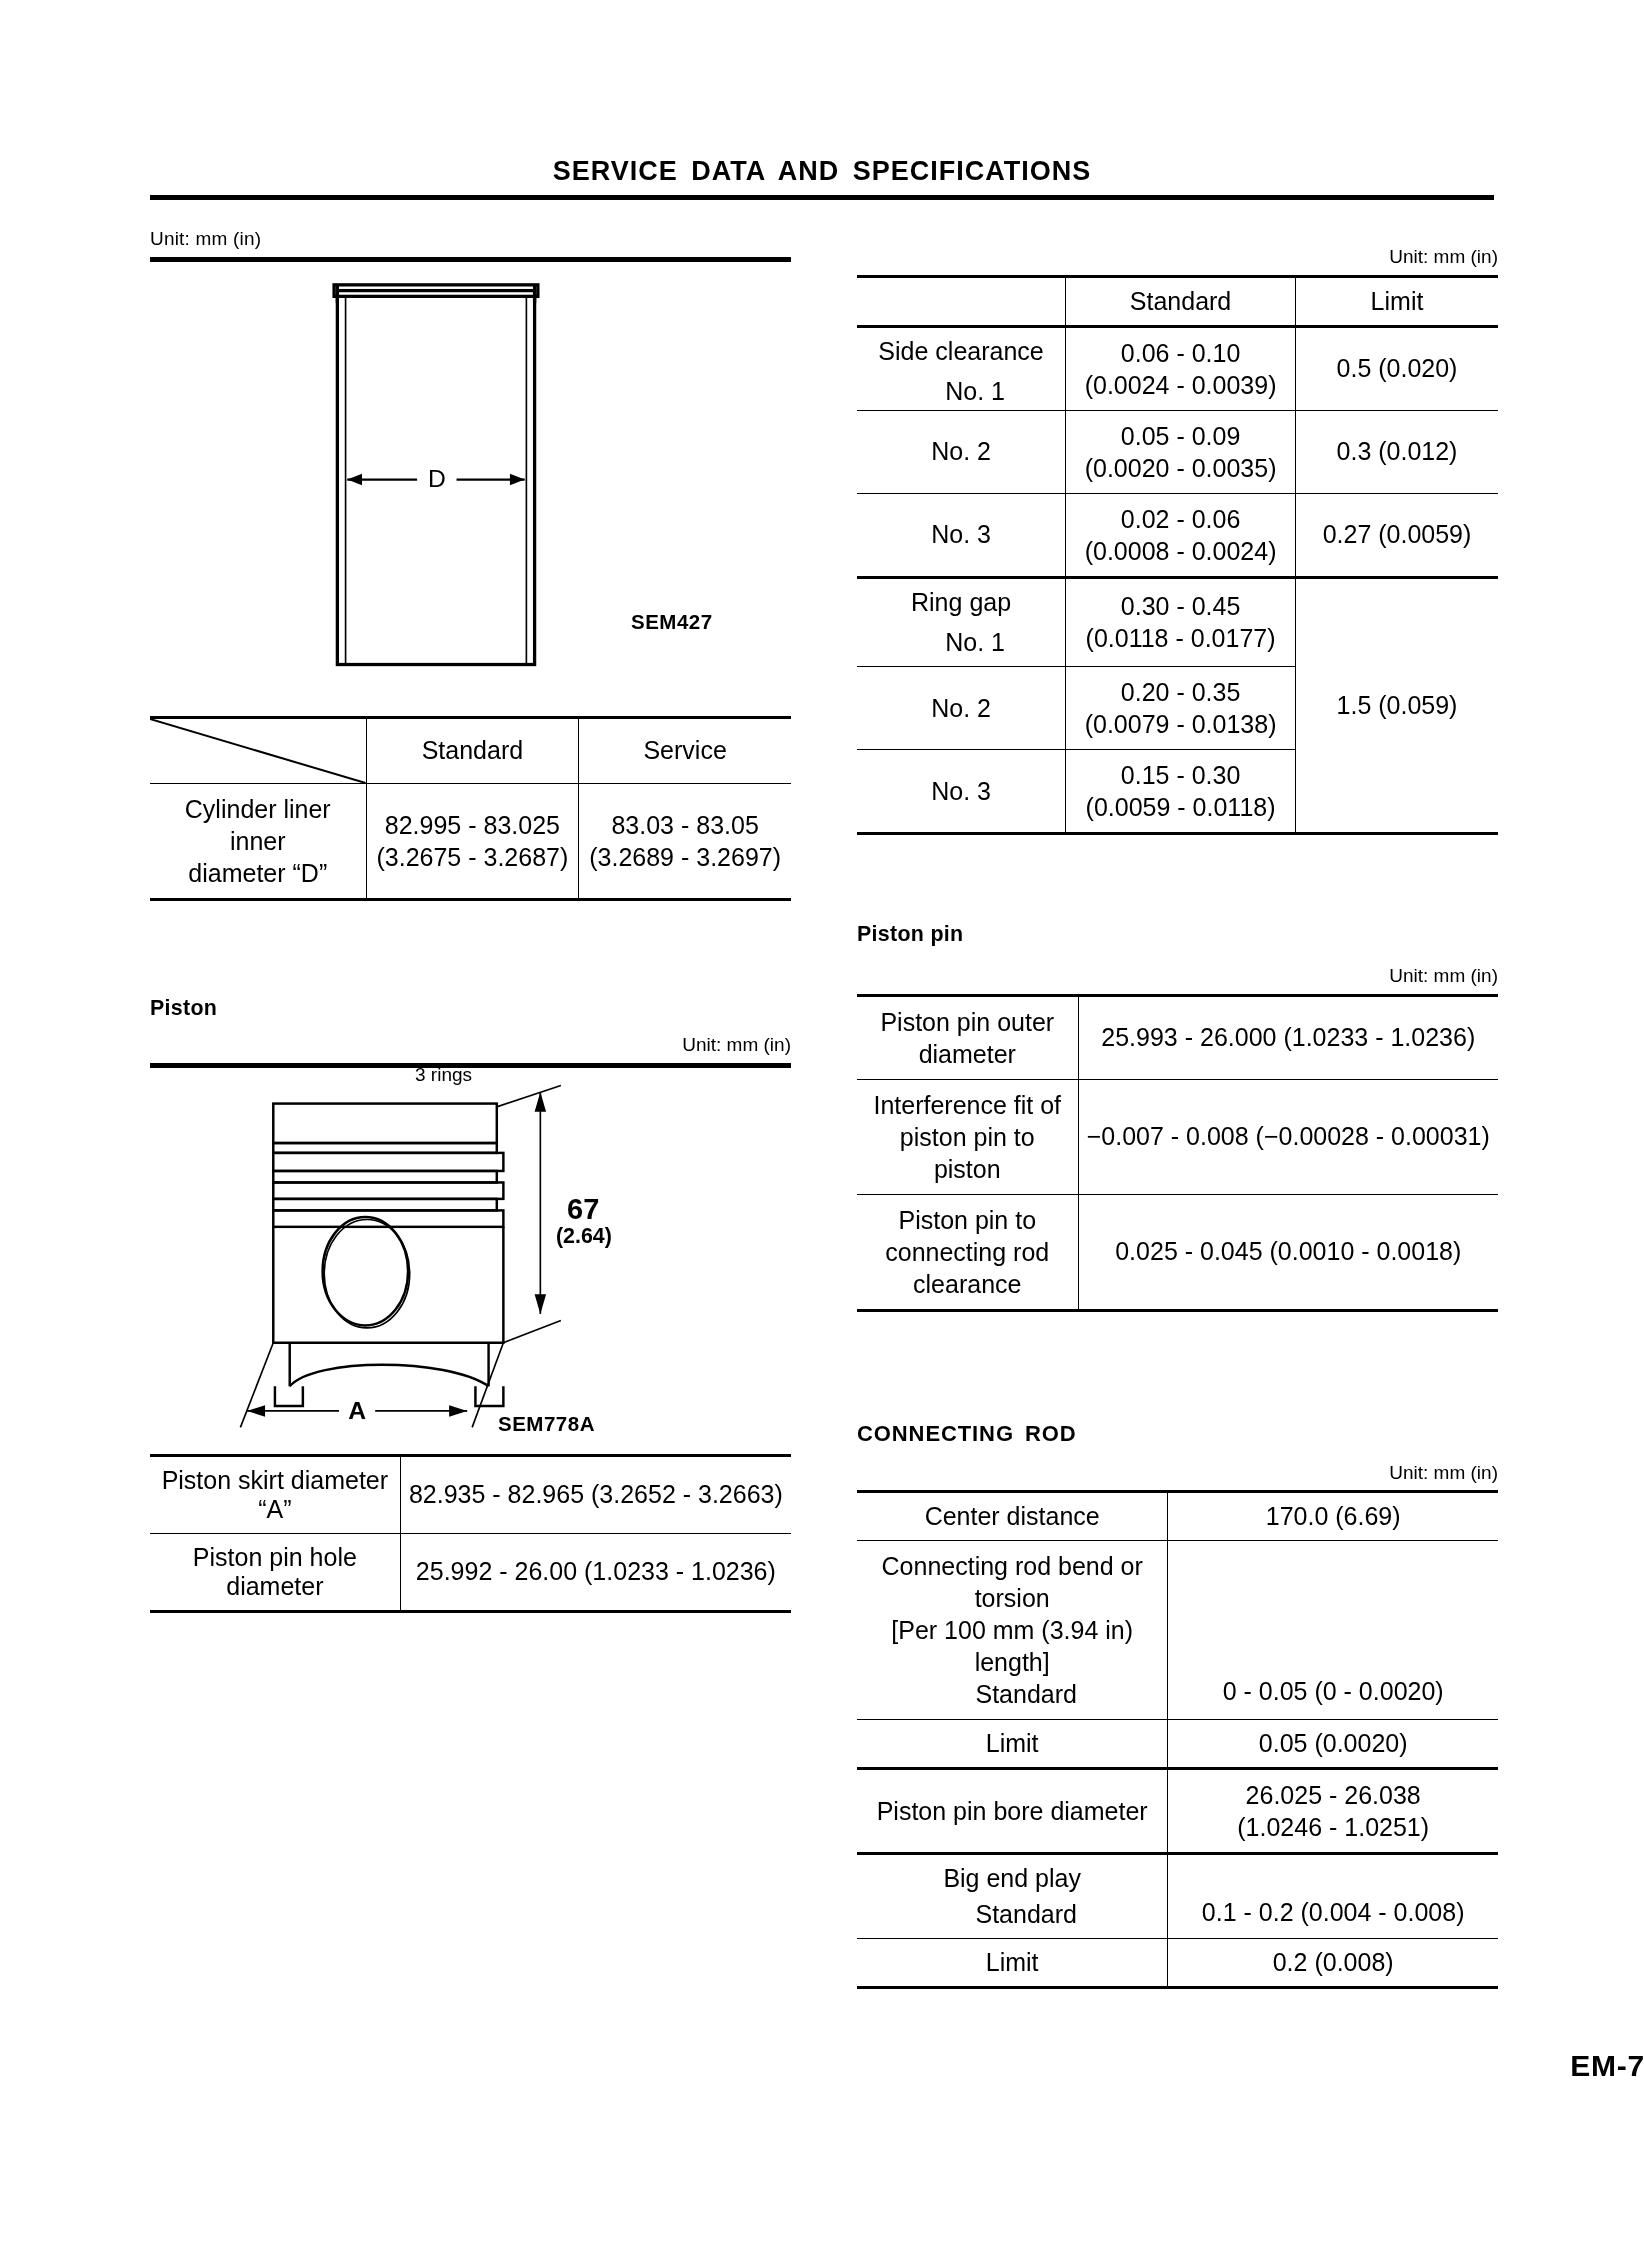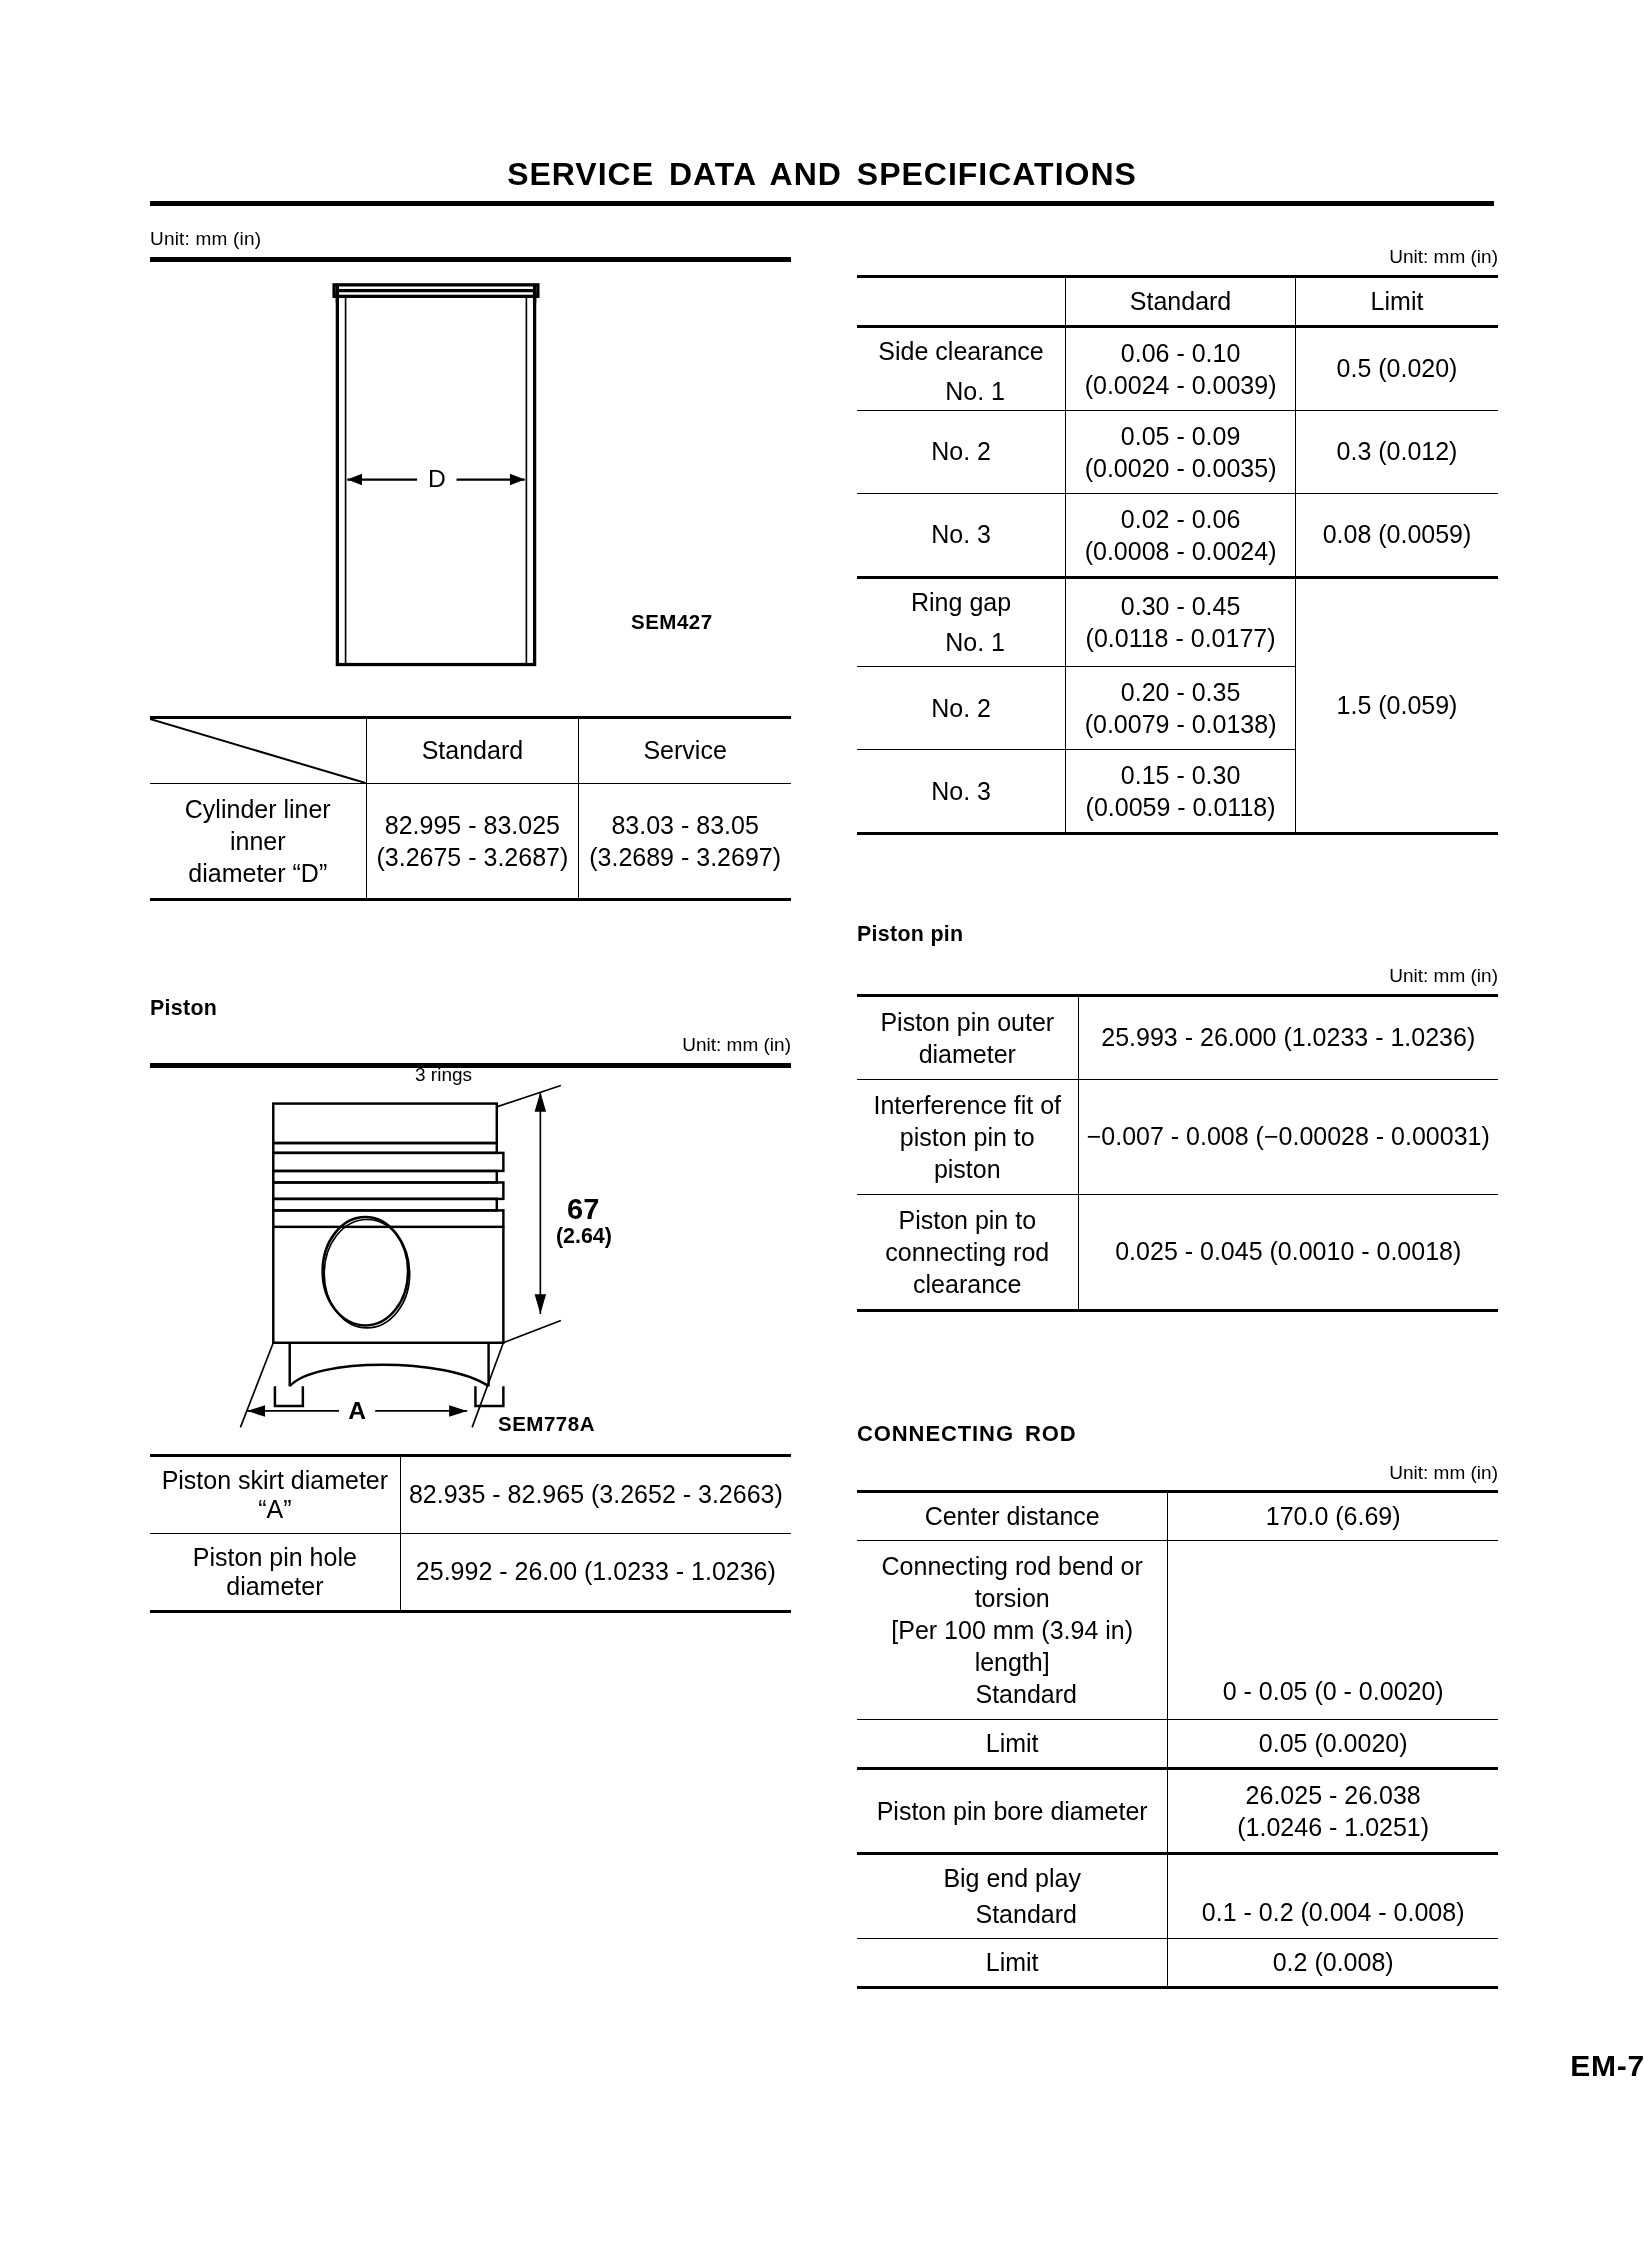--- a/index.html
+++ b/index.html
@@ -23,21 +23,21 @@
 
   
   .page-header {
     position: absolute;
     left: 150px;
     top: 156px;
     width: 1344px;
   }
   .page-header .title {
     text-align: center;
-    font-size: 32px;
+    font-size: 27px;
     font-weight: bold;
     letter-spacing: 1px;
     word-spacing: 5px;
   }
   .page-header .rule {
     margin-top: 8.2px;
     border-top: 5px solid #000;
   }
 
   
@@ -296,21 +296,21 @@
           <span>(0.0020 - 0.0035)</span>
         </td>
         <td class="b-thin-b b-left nowrap">0.3 (0.012)</td>
       </tr>
       <tr>
         <td class="lbl b-thick-b ind">No. 3</td>
         <td class="b-thick-b b-left two-line nowrap">
           <span>0.02 - 0.06</span><br>
           <span>(0.0008 - 0.0024)</span>
         </td>
-        <td class="b-thick-b b-left nowrap">0.08 (0.0059)</td>
+        <td class="b-thick-b b-left nowrap">0.27 (0.0059)</td>
       </tr>
 
       <tr>
         <td class="lbl b-thin-b">
           <div>Ring gap</div>
           <div class="ind" style="margin-top:11.5px;">No. 1</div>
         </td>
         <td class="b-thin-b b-left two-line nowrap">
           <span>0.30 - 0.45</span><br>
           <span>(0.0118 - 0.0177)</span>

